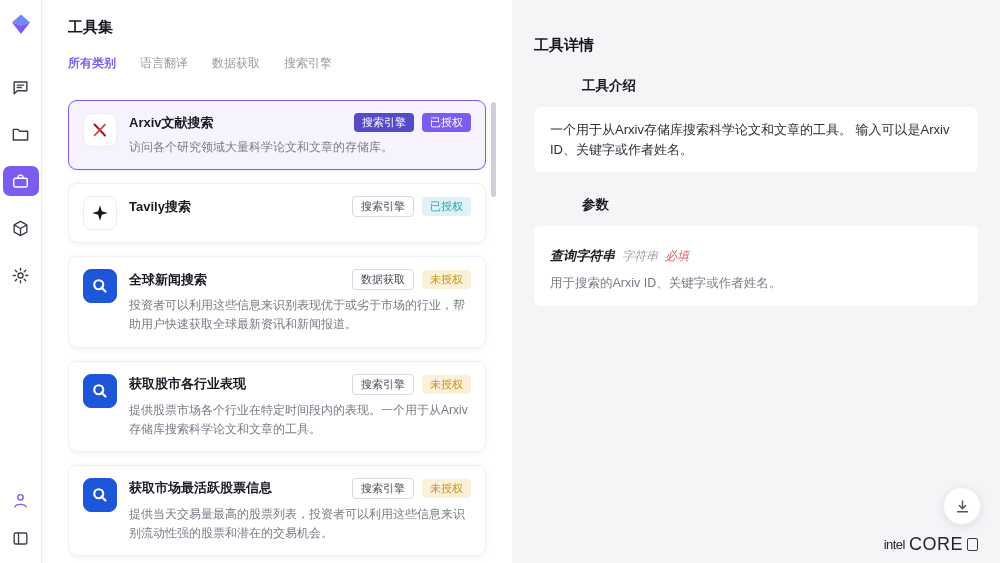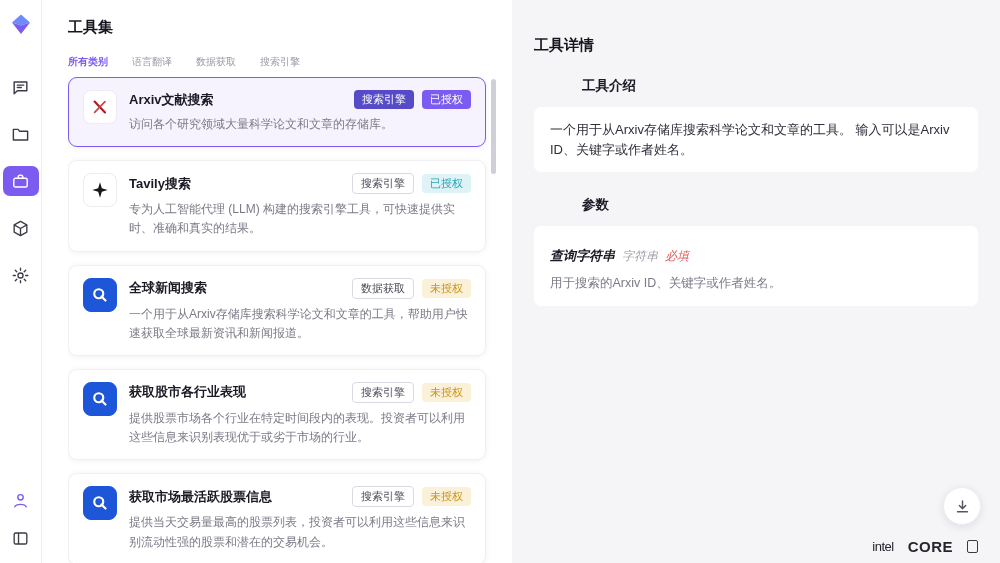--- a/index.html
+++ b/index.html
@@ -13,21 +13,21 @@
   .side-icons { display:flex; flex-direction:column; align-items:center; gap:17px; }
   .side-btn { width:30px; height:30px; border-radius:7px; display:flex; align-items:center; justify-content:center; color:#3c3c48; cursor:pointer; }
   .side-btn svg { width:19px; height:19px; }
   .side-btn.active { background:#7C5CF0; color:#fff; width:36px; }
   .side-bottom { margin-top:auto; display:flex; flex-direction:column; align-items:center; gap:8px; }
   .side-btn.user { color:#7C5CF0; }
 
   
   .left { width:470px; flex:none; background:#fff; padding:18px 14px 0 26px; display:flex; flex-direction:column; position:relative; }
   .left-title { font-size:15px; font-weight:bold; color:#16161f; margin-bottom:18px; }
-  .tabs { display:flex; gap:24px; font-size:10px; color:#9a9aa6; margin-bottom:8px; }
+  .tabs { display:flex; gap:24px; font-size:12px; color:#9a9aa6; margin-bottom:28px; }
   .tab { cursor:pointer; }
   .tab.active { color:#7C5CF0; font-weight:bold; }
   .cards { flex:1; overflow:hidden; position:relative; padding-right:12px; }
   .card { background:#fff; border:1px solid #f0f0f4; border-radius:9px; box-shadow:0 1px 6px rgba(25,25,60,0.06); padding:12px 14px; margin-bottom:13px; display:flex; align-items:flex-start; cursor:pointer; }
   .card.selected { border:1.5px solid #7C5CF0; background:#F7F3FE; }
   .tool-icon { width:34px; height:34px; flex:none; border-radius:8px; border:1px solid #ececf1; background:#fff; display:flex; align-items:center; justify-content:center; margin-right:12px; overflow:hidden; }
   .tool-icon svg { width:20px; height:20px; }
   .tool-icon.icon-qblue { background:#1D56D8; border-color:#1D56D8; }
   .tool-icon.icon-tavily { background:#fff; }
   .tool-main { flex:1; min-width:0; }
@@ -50,23 +50,23 @@
   .intro-text { font-size:13px; color:#2f2f3a; line-height:1.5; }
   .param-head { display:flex; align-items:baseline; gap:7px;font-style:italic; }
   .param-name { font-size:13px; font-weight:bold; color:#1a1a24; }
   .param-type { font-size:12px; color:#9a9aa6;margin-top:9px; }
   .param-required { font-size:12px; color:#E05A5A; }
   .param-desc { font-size:12.5px; color:#7b7b87; margin-top:9px; line-height:1.5; }
 
   
   .fab { position:absolute; right:19px; bottom:38px; width:38px; height:38px; border-radius:50%; background:#fff; border:1px solid #ededf2; box-shadow:0 2px 8px rgba(20,20,50,0.10); display:flex; align-items:center; justify-content:center; color:#55555f; cursor:pointer; }
   .fab svg { width:17px; height:17px; }
-  .intel { position:absolute; right:22px; bottom:8px; display:flex; align-items:center; gap:14px; color:#25252d; }
+  .intel { position:absolute; right:22px; bottom:8px; display:flex; align-items:center; gap:4px; color:#25252d; }
   .intel .i1 { font-size:13px; letter-spacing:-0.5px; }
-  .intel .i2 { font-size:15px; font-weight:bold; letter-spacing:0.5px; }
+  .intel .i2 { font-size:18px; font-weight:normal; letter-spacing:0.5px; }
   .intel .i-box { width:11px; height:13px; border:1px solid #3a3a42; border-radius:2px; }
 </style>
 </head>
 <body>
 
 <div class="app">
 
   <aside class="sidebar">
     <div class="logo">
       <svg viewBox="0 0 24 24">
@@ -154,55 +154,54 @@
             <svg viewBox="0 0 24 24">
               <path d="M12 2.8l2.2 7 7 2.2-7 2.2-2.2 7-2.2-7-7-2.2 7-2.2z" fill="#17171c"></path>
             </svg>
           </div>
     <div class="tool-main">
       <div class="tool-head">
         <span class="tool-name">Tavily搜索</span>
         <span class="badge cat cat-outline">搜索引擎</span>
         <span class="badge status auth-yes">已授权</span>
       </div>
-      <div class="tool-desc">专为人工智能代理 (LLM) 构建的搜索引擎工具，可快速提供实时、准确和真实的结果。</div>
     </div>
   </div>
 
   <div class="card">
     <div class="tool-icon icon-qblue">
             <svg viewBox="0 0 24 24" fill="none">
               <circle cx="10.5" cy="10.5" r="5.4" stroke="#ffffff" stroke-width="2.6"></circle>
               <path d="M13.8 13.8 18.6 18.6" stroke="#ffffff" stroke-width="2.6" stroke-linecap="round"></path>
             </svg>
           </div>
     <div class="tool-main">
       <div class="tool-head">
         <span class="tool-name">全球新闻搜索</span>
         <span class="badge cat cat-outline">数据获取</span>
         <span class="badge status auth-no">未授权</span>
       </div>
-      <div class="tool-desc">一个用于从Arxiv存储库搜索科学论文和文章的工具，帮助用户快速获取全球最新资讯和新闻报道。</div>
+      <div class="tool-desc">投资者可以利用这些信息来识别表现优于或劣于市场的行业，帮助用户快速获取全球最新资讯和新闻报道。</div>
     </div>
   </div>
 
   <div class="card">
     <div class="tool-icon icon-qblue">
             <svg viewBox="0 0 24 24" fill="none">
               <circle cx="10.5" cy="10.5" r="5.4" stroke="#ffffff" stroke-width="2.6"></circle>
               <path d="M13.8 13.8 18.6 18.6" stroke="#ffffff" stroke-width="2.6" stroke-linecap="round"></path>
             </svg>
           </div>
     <div class="tool-main">
       <div class="tool-head">
         <span class="tool-name">获取股市各行业表现</span>
         <span class="badge cat cat-outline">搜索引擎</span>
         <span class="badge status auth-no">未授权</span>
       </div>
-      <div class="tool-desc">提供股票市场各个行业在特定时间段内的表现。投资者可以利用这些信息来识别表现优于或劣于市场的行业。</div>
+      <div class="tool-desc">提供股票市场各个行业在特定时间段内的表现。一个用于从Arxiv存储库搜索科学论文和文章的工具。</div>
     </div>
   </div>
 
   <div class="card">
     <div class="tool-icon icon-qblue">
             <svg viewBox="0 0 24 24" fill="none">
               <circle cx="10.5" cy="10.5" r="5.4" stroke="#ffffff" stroke-width="2.6"></circle>
               <path d="M13.8 13.8 18.6 18.6" stroke="#ffffff" stroke-width="2.6" stroke-linecap="round"></path>
             </svg>
           </div>

